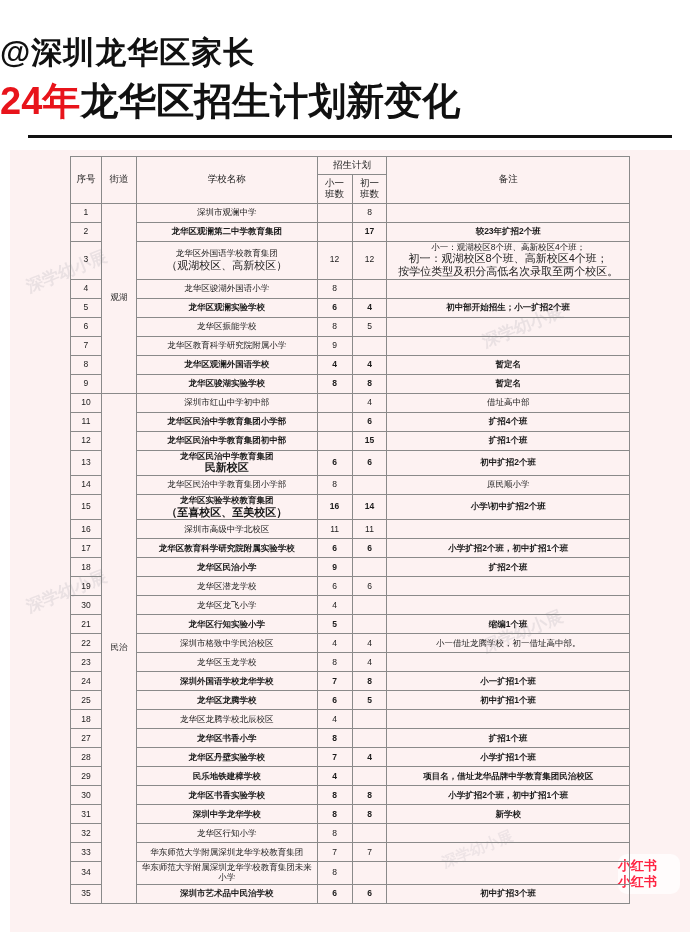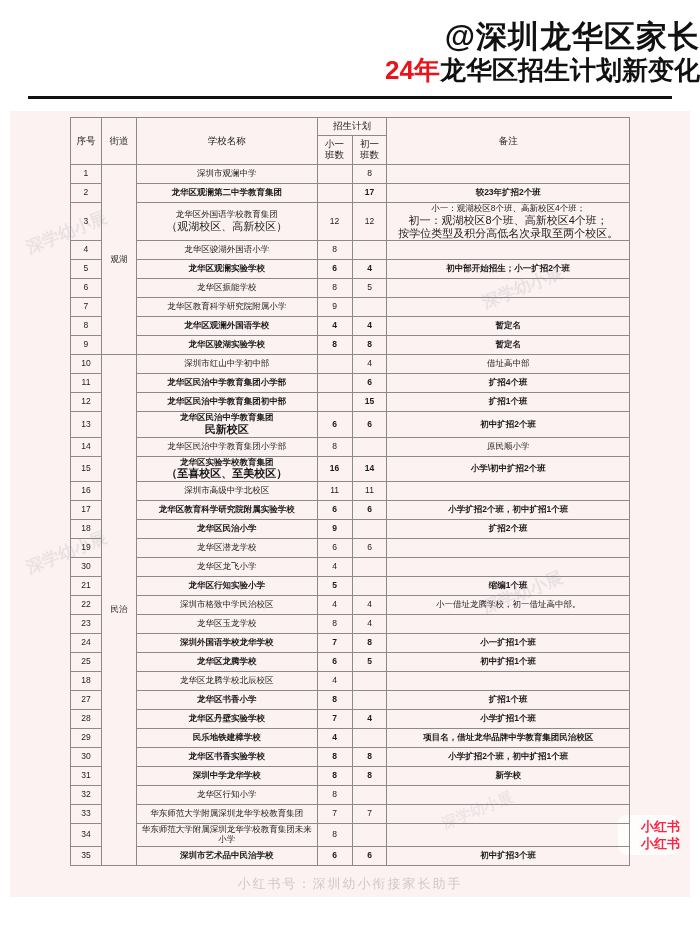--- a/index.html
+++ b/index.html
@@ -8,33 +8,33 @@
   }
   body {
     width: 700px;
     height: 932px;
     background: #ffffff;
     font-family: "Liberation Sans", sans-serif;
     overflow: hidden;
     position: relative;
   }
   .header {
-    padding-top: 18px;
-    text-align: right;
+    padding-top: 34px;
+    text-align: left;
   }
   .title-main {
     font-size: 31px;
     font-weight: bold;
     color: #111111;
     letter-spacing: 1px;
     line-height: 1.2;
   }
   .title-sub {
-    margin-top: 0;
-    font-size: 26px;
+    margin-top: 8px;
+    font-size: 38px;
     font-weight: bold;
     color: #111111;
     letter-spacing: 0px;
     line-height: 1.2;
   }
   .title-sub .hl {
     color: #e8141b;
   }
   .rule {
     margin: 10px 28px 0 28px;
@@ -71,21 +71,21 @@
     position: absolute;
     right: 10px;
     bottom: 42px;
     width: 62px;
     height: 40px;
     border-radius: 9px;
     background: rgba(255,255,255,0.72);
     color: #ff2442;
     font-size: 13px;
     font-weight: bold;
-    text-align: right;
+    text-align: left;
     line-height: 1.25;
     padding-top: 4px;
     box-sizing: border-box;
     pointer-events: none;
   }
   .bottom-wm {
     position: absolute;
     left: 0;
     right: 0;
     bottom: 4px;
@@ -542,14 +542,13 @@
           </td>
           <td class="c-p1 red">6</td>
           <td class="c-p2 red">6</td>
           <td class="c-note red">
             <div>初中扩招3个班</div>
           </td>
         </tr>
       </tbody>
   </table>
 
-  <div class="bottom-wm">小红书号：深圳幼小衔接家长助手</div>
 </div>
 
 </body></html>

